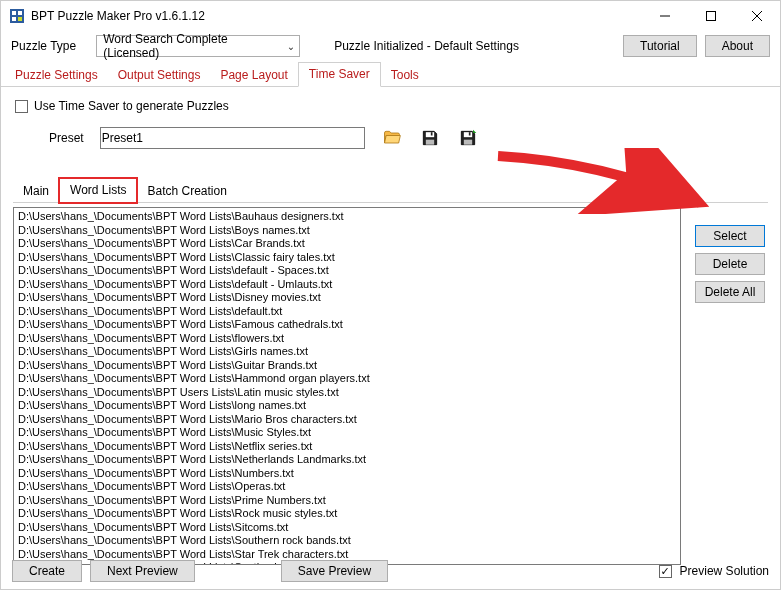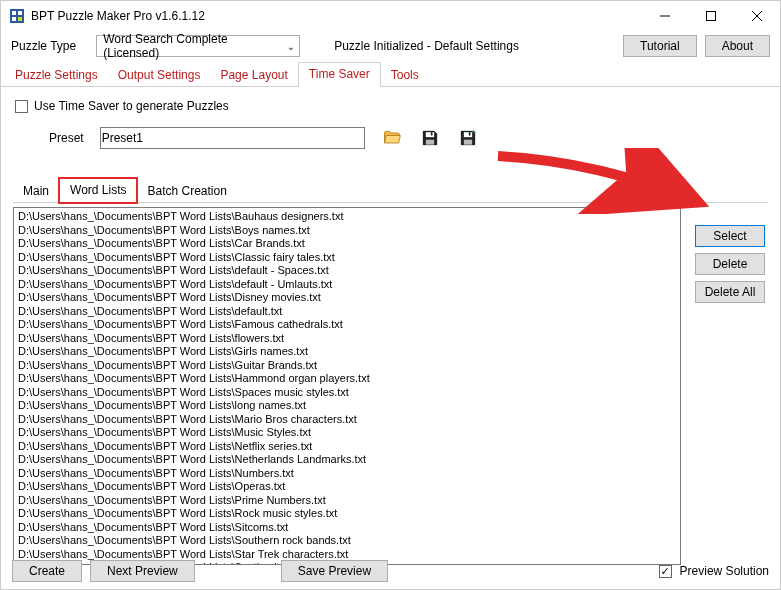--- a/index.html
+++ b/index.html
@@ -289,21 +289,21 @@
         <div>D:\Users\hans_\Documents\BPT Word Lists\Classic fairy tales.txt</div>
         <div>D:\Users\hans_\Documents\BPT Word Lists\default - Spaces.txt</div>
         <div>D:\Users\hans_\Documents\BPT Word Lists\default - Umlauts.txt</div>
         <div>D:\Users\hans_\Documents\BPT Word Lists\Disney movies.txt</div>
         <div>D:\Users\hans_\Documents\BPT Word Lists\default.txt</div>
         <div>D:\Users\hans_\Documents\BPT Word Lists\Famous cathedrals.txt</div>
         <div>D:\Users\hans_\Documents\BPT Word Lists\flowers.txt</div>
         <div>D:\Users\hans_\Documents\BPT Word Lists\Girls names.txt</div>
         <div>D:\Users\hans_\Documents\BPT Word Lists\Guitar Brands.txt</div>
         <div>D:\Users\hans_\Documents\BPT Word Lists\Hammond organ players.txt</div>
-        <div>D:\Users\hans_\Documents\BPT Word Lists\Spaces music styles.txt</div>
+        <div>D:\Users\hans_\Documents\BPT Users Lists\Latin music styles.txt</div>
         <div>D:\Users\hans_\Documents\BPT Word Lists\long names.txt</div>
         <div>D:\Users\hans_\Documents\BPT Word Lists\Mario Bros characters.txt</div>
         <div>D:\Users\hans_\Documents\BPT Word Lists\Music Styles.txt</div>
         <div>D:\Users\hans_\Documents\BPT Word Lists\Netflix series.txt</div>
         <div>D:\Users\hans_\Documents\BPT Word Lists\Netherlands Landmarks.txt</div>
         <div>D:\Users\hans_\Documents\BPT Word Lists\Numbers.txt</div>
         <div>D:\Users\hans_\Documents\BPT Word Lists\Operas.txt</div>
         <div>D:\Users\hans_\Documents\BPT Word Lists\Prime Numbers.txt</div>
         <div>D:\Users\hans_\Documents\BPT Word Lists\Rock music styles.txt</div>
         <div>D:\Users\hans_\Documents\BPT Word Lists\Sitcoms.txt</div>

